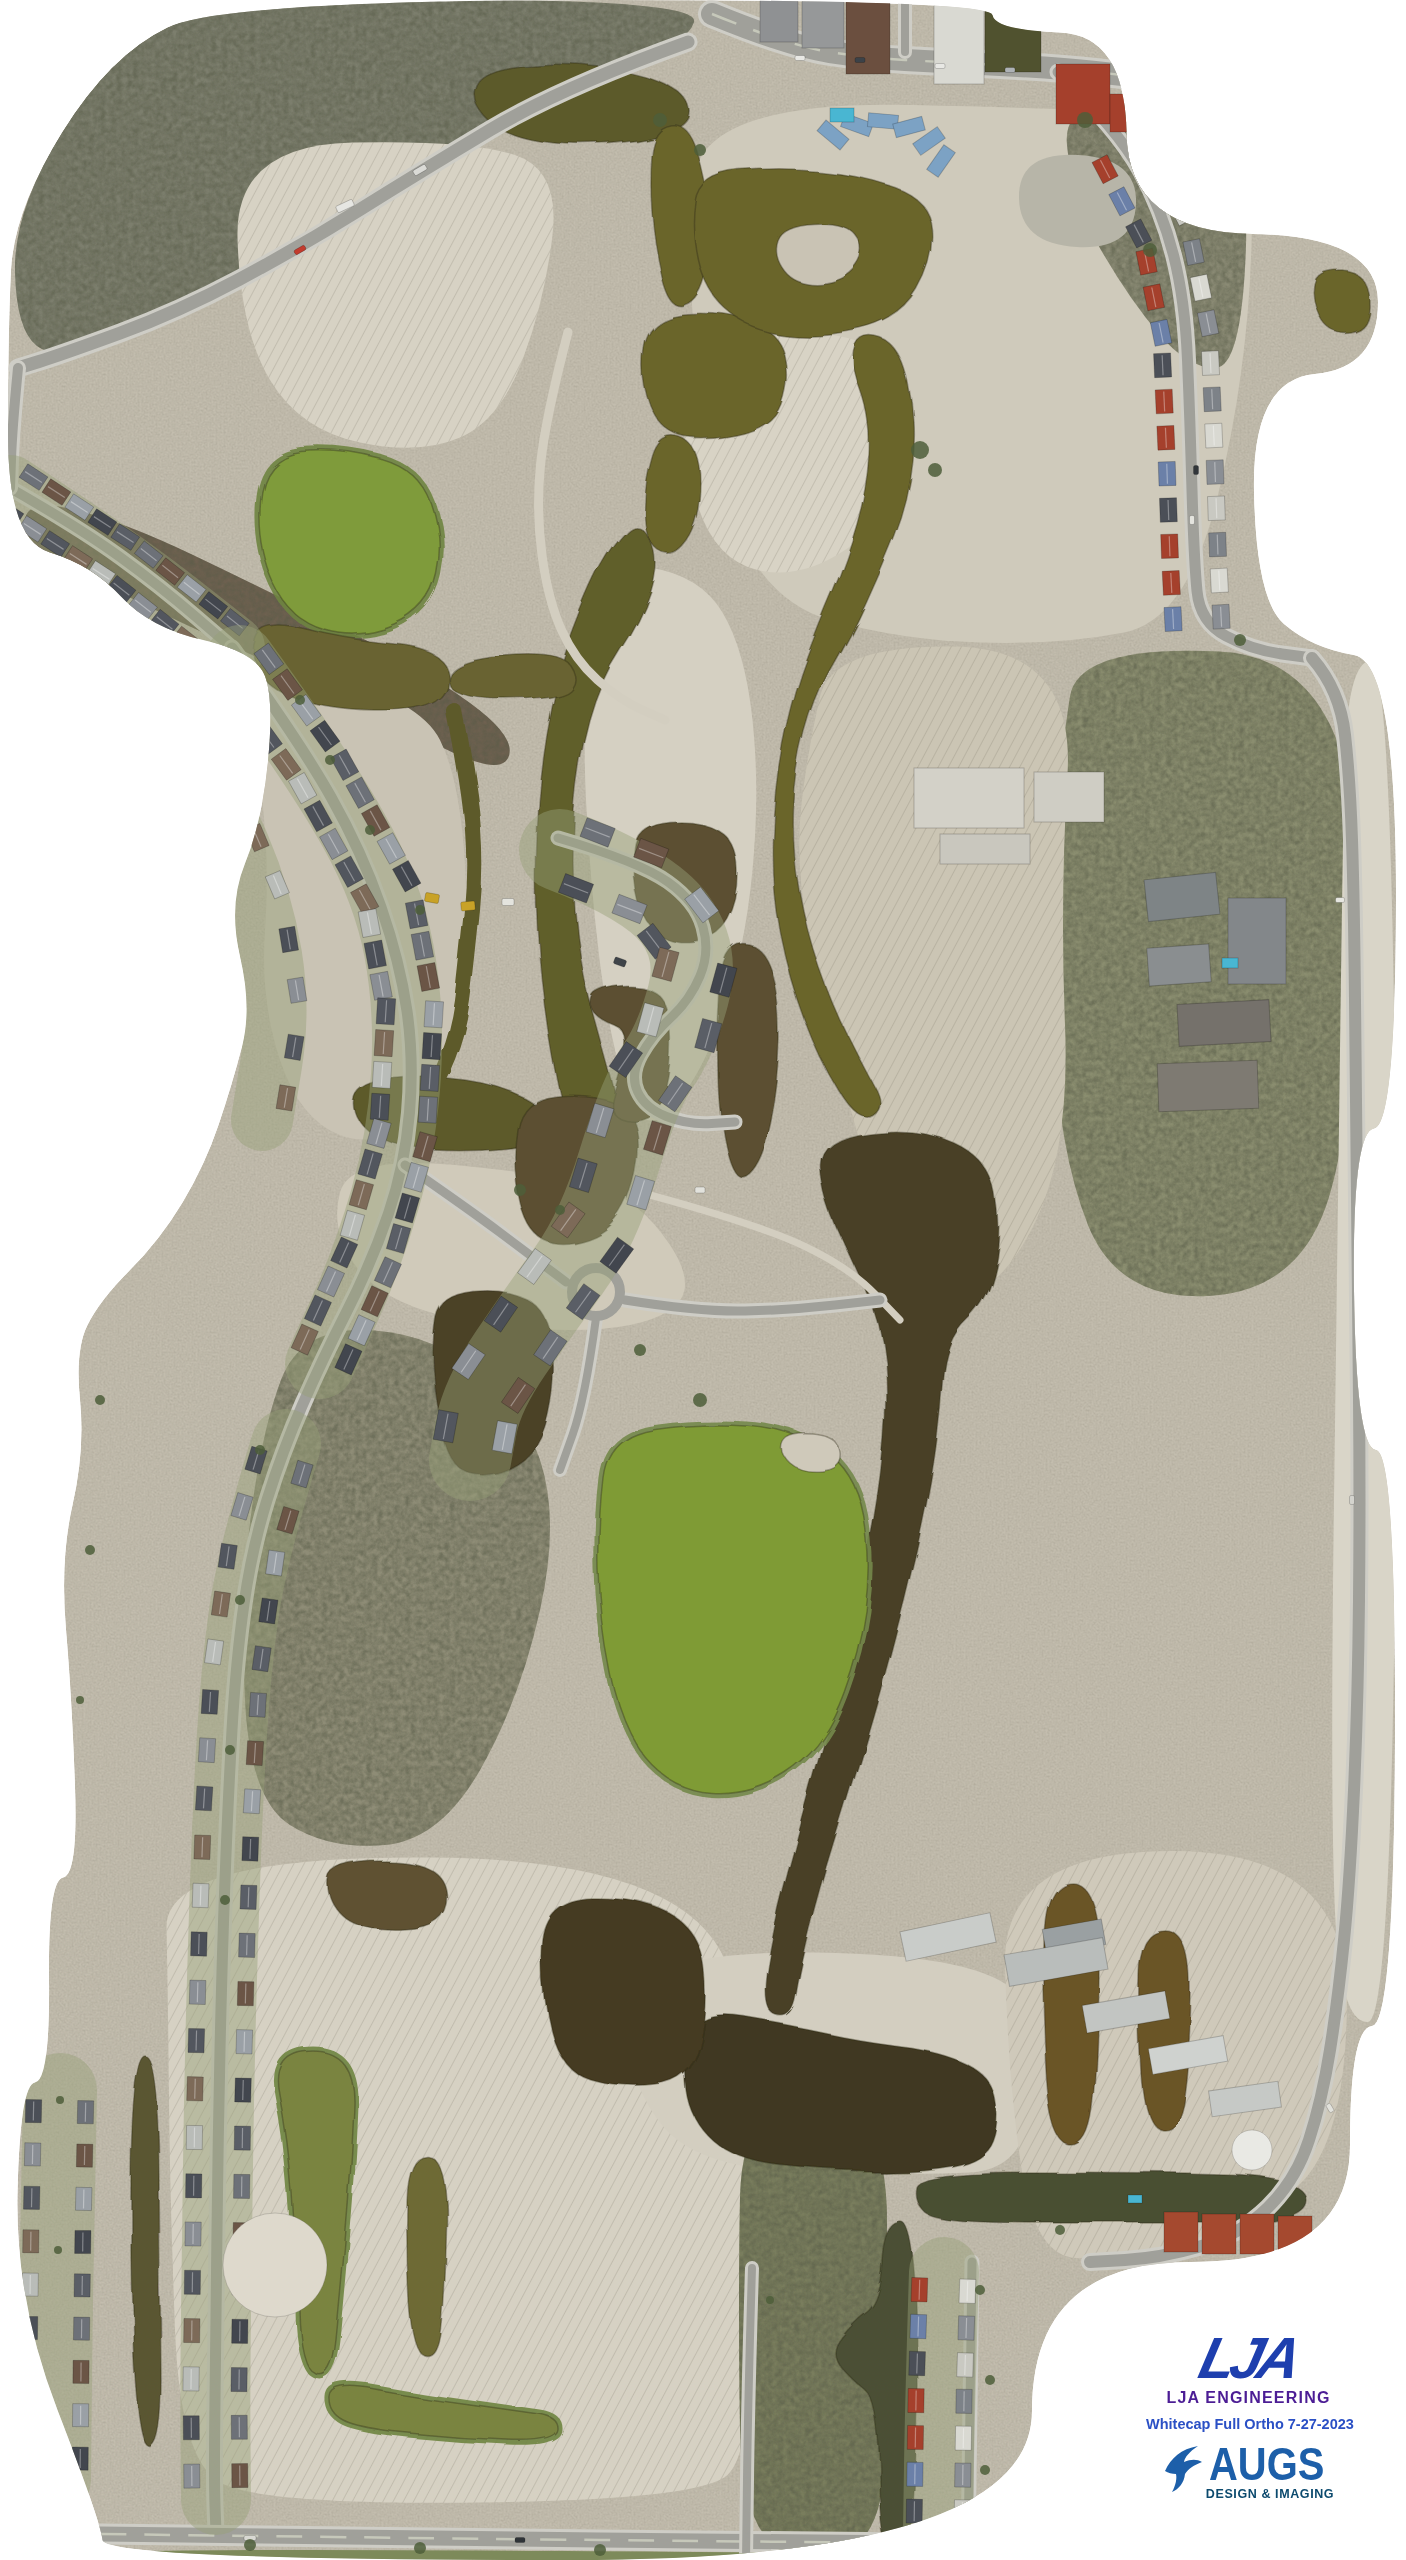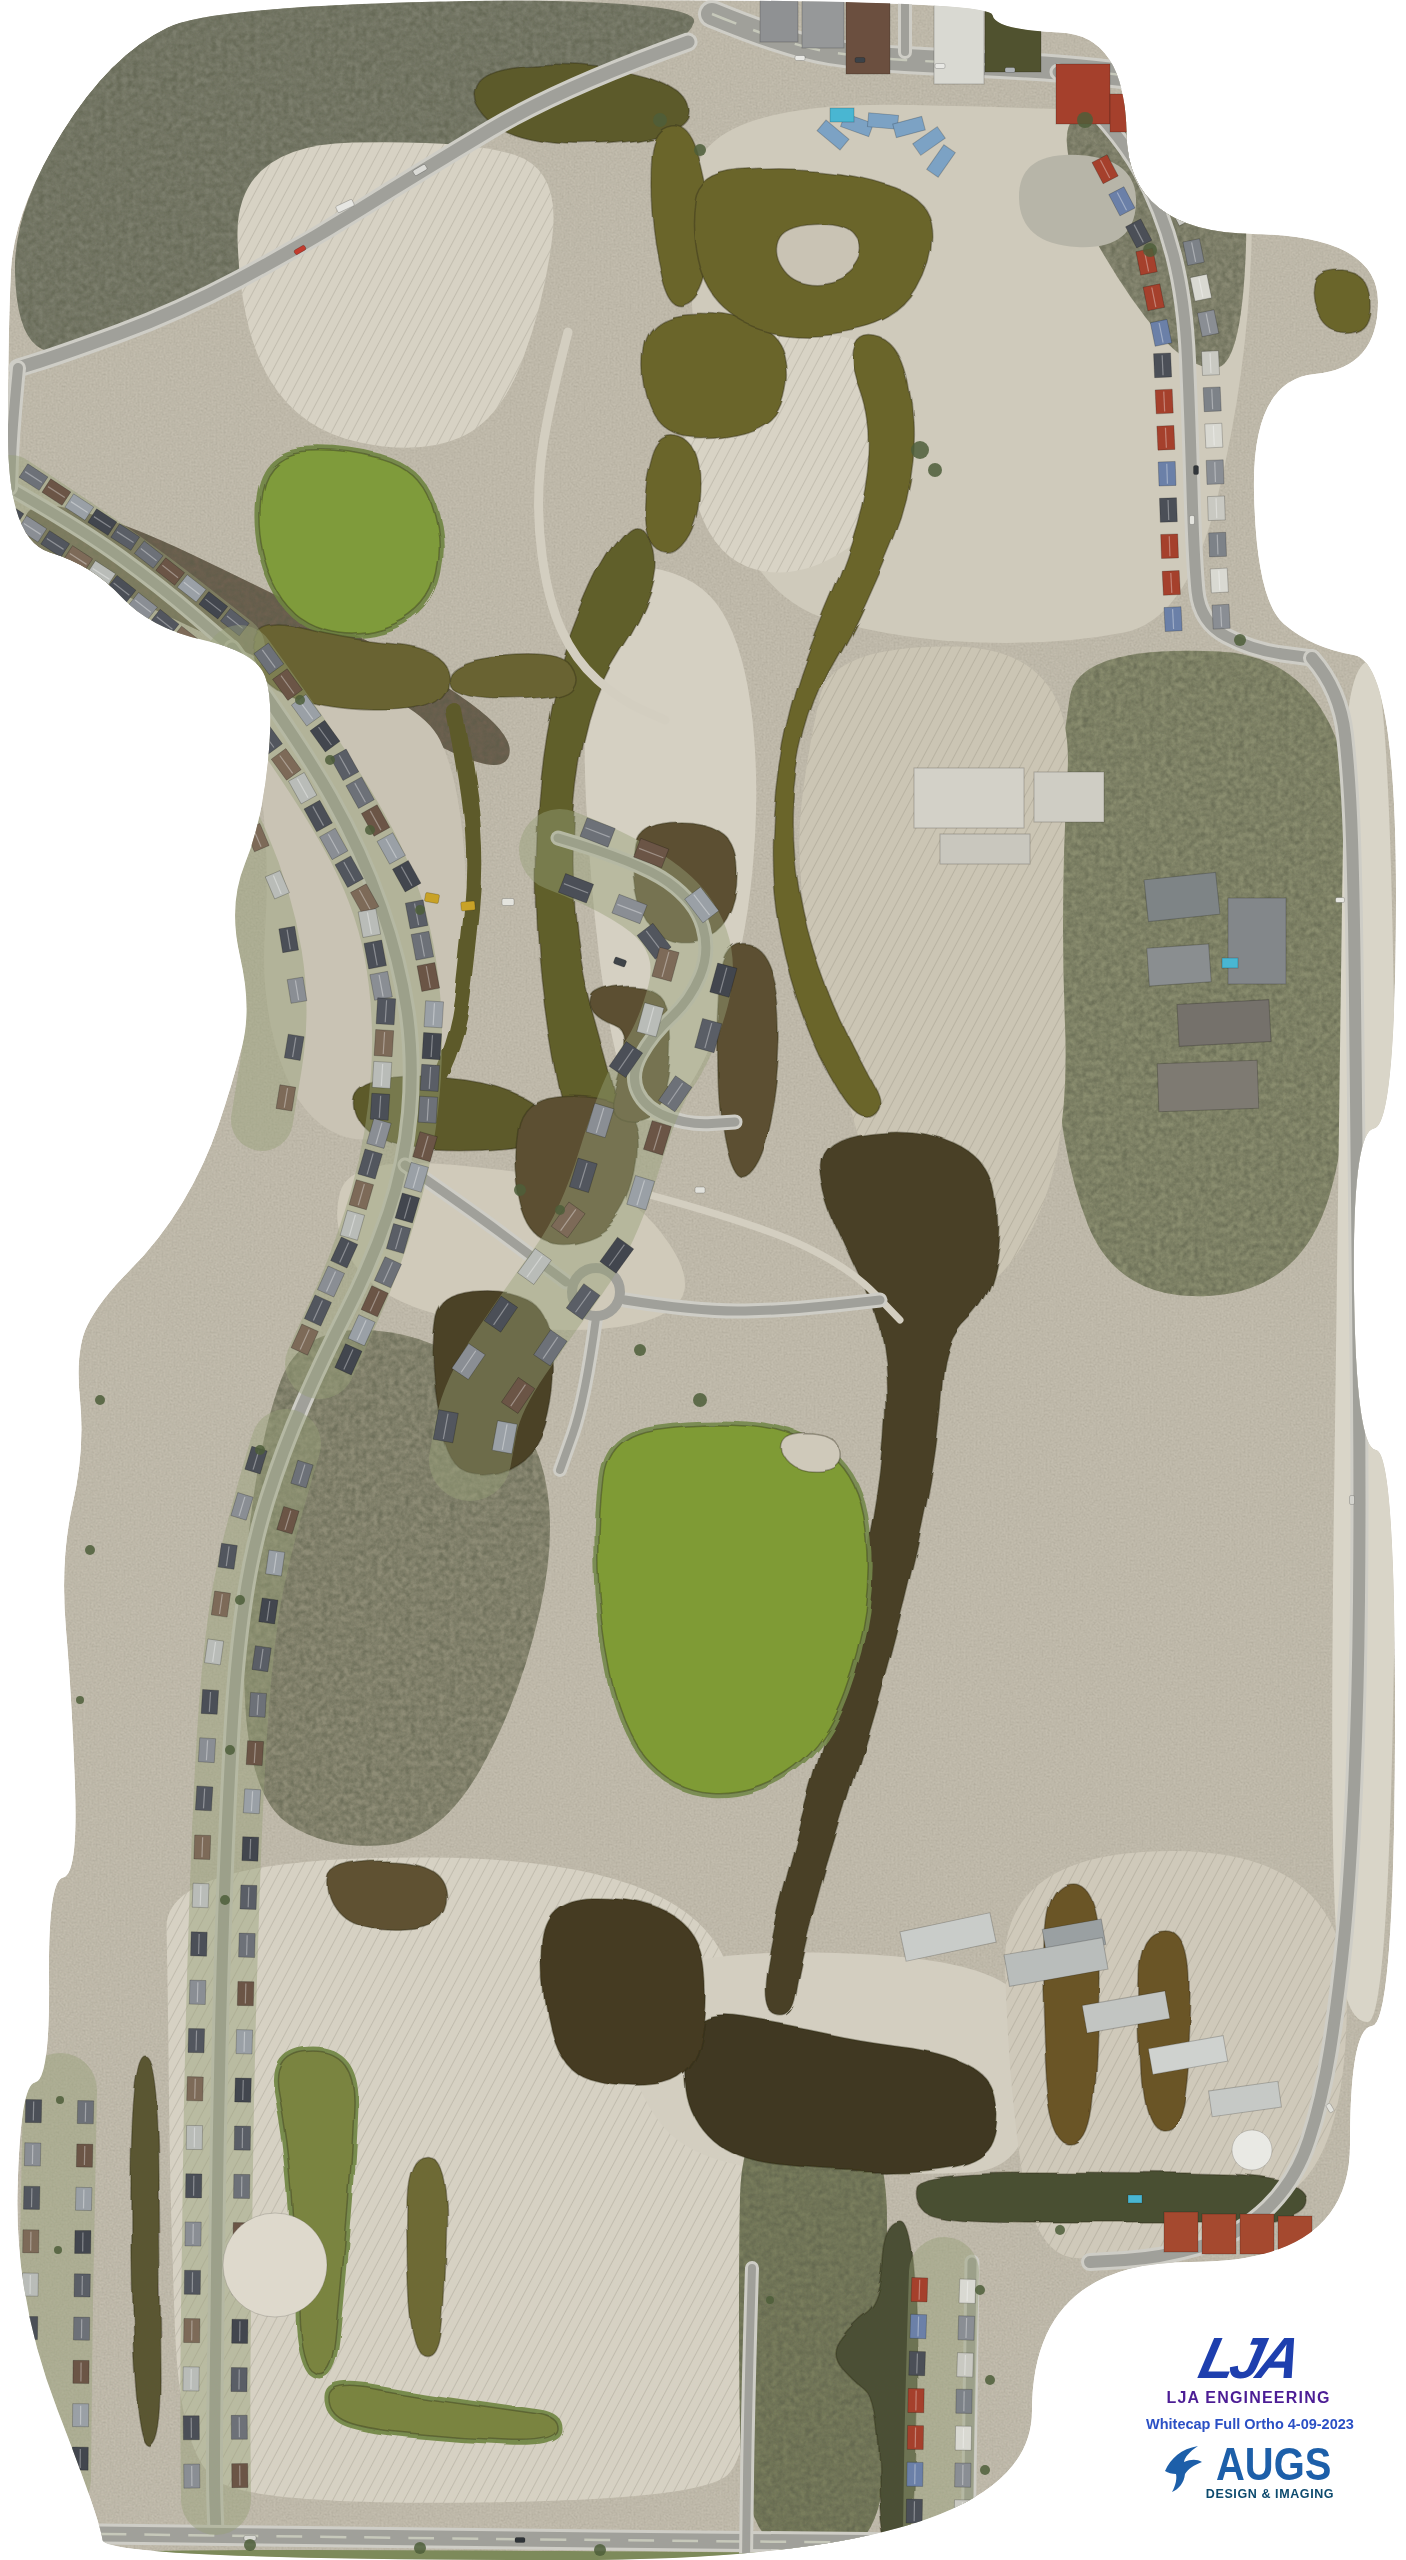--- a/index.html
+++ b/index.html
@@ -5,21 +5,21 @@
   html,body{margin:0;padding:0;background:#ffffff;}
   .stage{position:relative;width:1406px;height:2560px;background:#ffffff;overflow:hidden;
          font-family:"Liberation Sans", sans-serif;}
   #map{position:absolute;left:0;top:0;}
   .logo-block{position:absolute;left:1146px;top:2330px;width:205px;text-align:center;user-select:none;}
   .lja-mark{display:inline-block;font-style:italic;font-weight:900;font-size:58px;line-height:0.95;
             letter-spacing:-5px;transform:skewX(-13deg);}
   .lja-co{font-weight:800;font-size:16px;letter-spacing:1.2px;margin-top:4px;white-space:nowrap;}
   .caption{font-weight:bold;font-size:14.5px;margin-top:9px;white-space:nowrap;}
   .augs-row{margin-top:10px;display:flex;align-items:flex-start;justify-content:center;gap:3px;}
-  .augs-text{display:flex;flex-direction:column;align-items:flex-end;}
+  .augs-text{display:flex;flex-direction:column;align-items:flex-start;}
   .augs{font-weight:800;font-size:42px;line-height:0.95;transform:scale(0.95,1.12);transform-origin:center top;}
   .augs-sub{font-weight:800;font-size:12.5px;letter-spacing:0.6px;margin-top:5px;white-space:nowrap;}
   .bird{margin-top:2px;}
 </style>
 </head>
 <body>
 
 <div class="stage">
   <svg id="map" width="1406" height="2560" viewBox="0 0 1406 2560" xmlns="http://www.w3.org/2000/svg">
     <defs>
@@ -1250,21 +1250,21 @@
         <circle cx="250" cy="2545" r="6" fill="#4e5e3a" opacity="0.85"></circle>
         <circle cx="420" cy="2548" r="6" fill="#4e5e3a" opacity="0.85"></circle>
         <circle cx="600" cy="2550" r="6" fill="#4e5e3a" opacity="0.85"></circle>
         <circle cx="820" cy="2552" r="6" fill="#4e5e3a" opacity="0.85"></circle>
       </g>
   </svg>
 
   <div class="logo-block">
     <div class="lja-mark" style="color: rgb(30, 63, 174);">LJA</div>
     <div class="lja-co" style="color: #4c1d95;">LJA ENGINEERING</div>
-    <div class="caption" style="color: rgb(43, 80, 197);">Whitecap Full Ortho 4-09-2023</div>
+    <div class="caption" style="color: rgb(43, 80, 197);">Whitecap Full Ortho 7-27-2023</div>
     <div class="augs-row">
       <svg class="bird" width="40" height="50" viewBox="0 0 40 50">
         <path id="birdPath" d="M2,27 C8,14 18,5 35,2 C26,8 22,13 21,18 C28,15 34,15 39,18 C31,21 25,25 22,30 C21,39 16,45 9,48 C13,41 14,34 13,30 C9,30 5,29 2,27 Z" fill="#1d5fa9"></path>
       </svg>
       <div class="augs-text">
         <div class="augs" style="color: rgb(29, 95, 169);">AUGS</div>
         <div class="augs-sub" style="color: #0c4a6e;">DESIGN &amp; IMAGING</div>
       </div>
     </div>
   </div>

